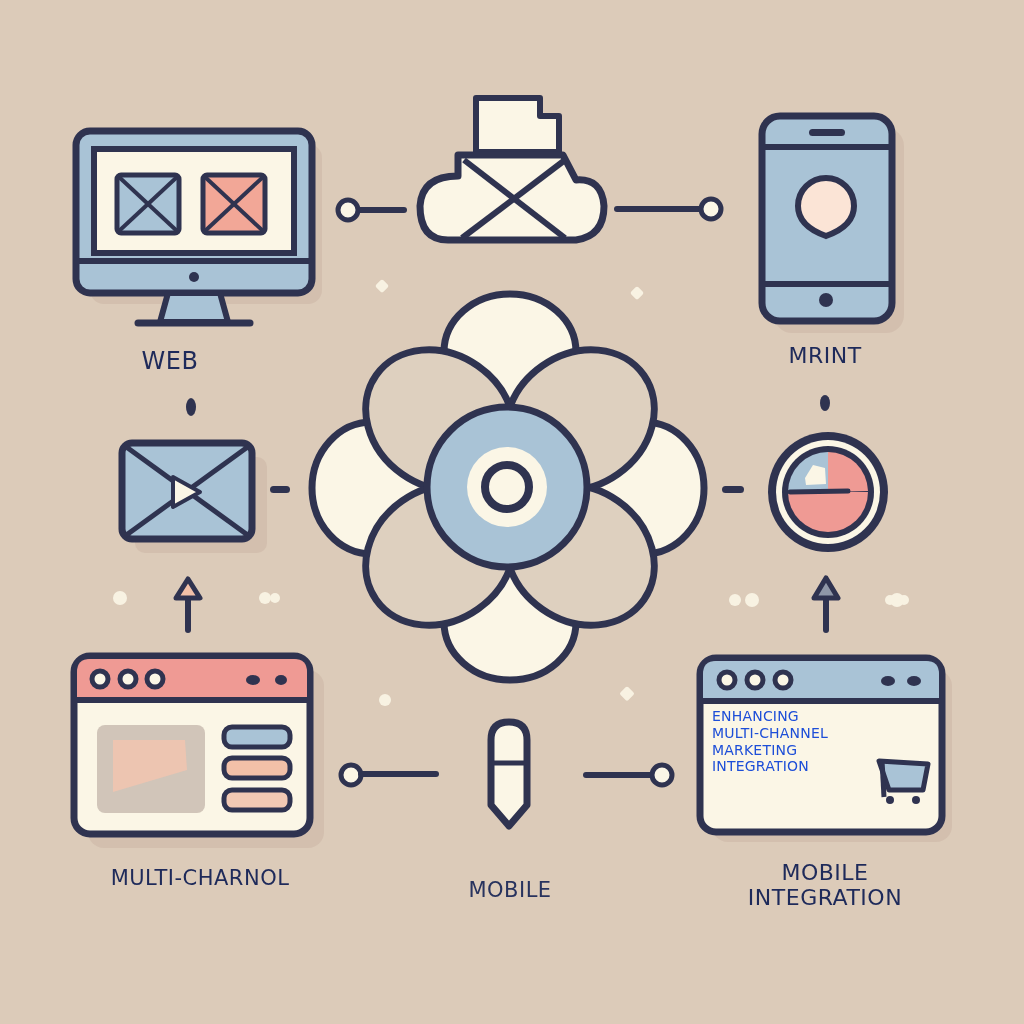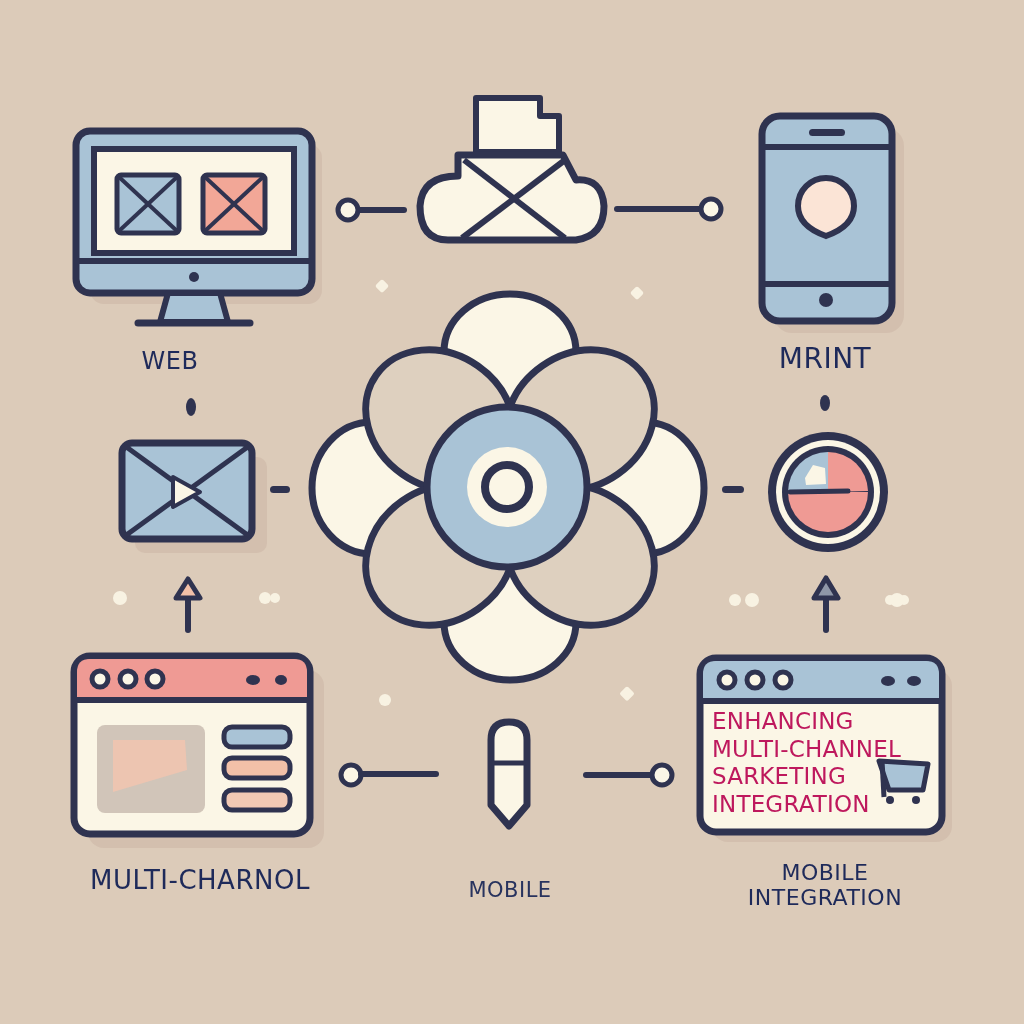--- a/index.html
+++ b/index.html
@@ -2,25 +2,25 @@
 <html><head>
 <meta charset="utf-8">
 <style>
   html, body { margin:0; padding:0; }
   body { width:1024px; height:1024px; background:#dccbb9; overflow:hidden; position:relative;
          font-family:"DejaVu Sans", "Liberation Sans", sans-serif; }
   .canvas { position:absolute; left:0; top:0; width:1024px; height:1024px; }
   .label { position:absolute; color:#1e2a5a; text-align:center; font-weight:500; letter-spacing:0.5px;
            font-family:"DejaVu Sans", sans-serif; line-height:1.15; }
   .lbl-web { left:120px; top:348px; width:100px; font-size:24px; }
-  .lbl-mrint { left:745px; top:343px; width:160px; font-size:28px; }
-  .lbl-mc { left:60px; top:866px; width:280px; font-size:26px; }
+  .lbl-mrint { left:745px; top:343px; width:160px; font-size:22px; }
+  .lbl-mc { left:60px; top:866px; width:280px; font-size:21px; }
   .lbl-ms { left:420px; top:878px; width:180px; font-size:21px; color:#28335e; }
   .lbl-mi { left:700px; top:860px; width:250px; font-size:22px; }
-  .browser-text { position:absolute; left:712px; top:708px; width:175px; font-size:23px; color:#be185d;
+  .browser-text { position:absolute; left:712px; top:708px; width:175px; font-size:14px; color:#1d4ed8;
                   line-height:1.2; letter-spacing:0.2px; font-family:"DejaVu Sans", sans-serif; }
   .browser-text div { white-space:nowrap; }
 </style>
 </head>
 <body>
 
 <svg class="canvas" viewBox="0 0 1024 1024" xmlns="http://www.w3.org/2000/svg">
   <defs>
     <filter id="soft" x="-10%" y="-10%" width="130%" height="130%">
       <feOffset dx="8" dy="8"></feOffset>
@@ -202,15 +202,15 @@
 </div>
 
 <div class="label lbl-mi">
   <div>MOBILE</div>
   <div>INTEGRATION</div>
 </div>
 
 <div class="browser-text">
   <div>ENHANCING</div>
   <div>MULTI-CHANNEL</div>
-  <div>SARKETING</div>
+  <div>MARKETING</div>
   <div>INTEGRATION</div>
 </div>
 
 </body></html>

